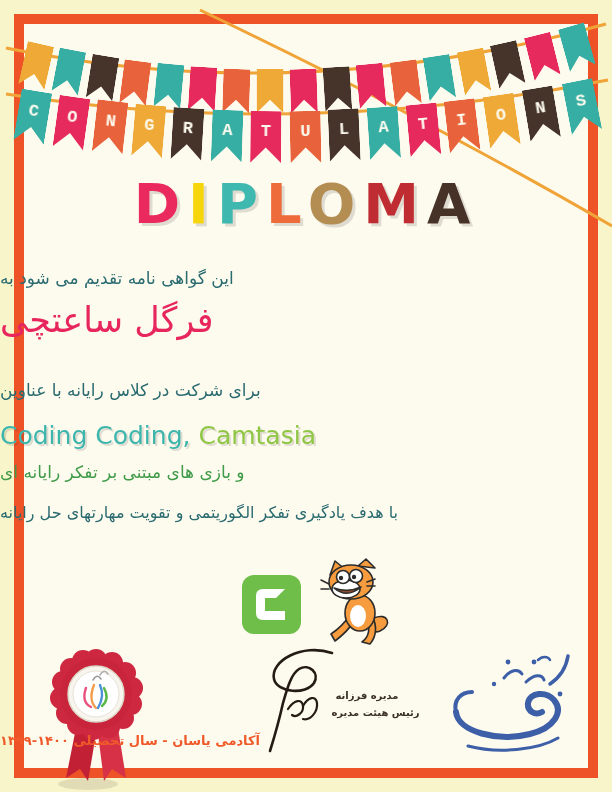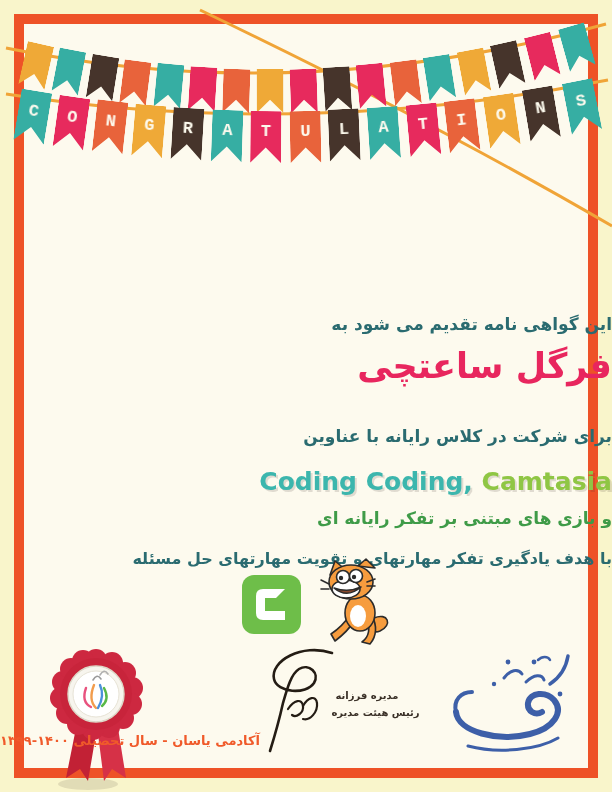--- a/index.html
+++ b/index.html
@@ -26,21 +26,21 @@
   .flag span{
     color:#FDFAEE;font-family:"Liberation Mono","DejaVu Sans Mono",monospace;
     font-weight:bold;font-size:17px;padding-top:11px;
   }
   .diploma{
     position:absolute;top:176px;left:0;width:100%;
     text-align:center;font-weight:bold;font-size:56px;letter-spacing:8px;
     line-height:1;
   }
   .diploma span{text-shadow:3px 3px 0 rgba(90,80,70,0.18);}
-  .line{position:absolute;left:0;width:100%;text-align:right;font-weight:bold;margin-top:46px;}
+  .line{position:absolute;left:0;width:100%;text-align:left;font-weight:normal;}
   .teal{color:var(--teal_text,#2A6B70);}
   .l1{top:268px;font-size:17px;}
   .name{top:300px;font-size:35px;color:var(--pink_text,#E8265E);}
   .l3{top:380px;font-size:17px;}
   .robot{top:421px;font-size:25px;text-shadow:2px 2px 0 rgba(60,50,40,0.15);}
   .robot .rc{color:var(--robot_teal,#3CB6AD);}
   .robot .cam{color:var(--camtasia_green,#8FC644);}
   .l5{top:462px;font-size:17px;color:var(--green_text,#3F9B48);}
   .l6{top:503px;font-size:16px;}
   .abs{position:absolute;}
@@ -126,30 +126,31 @@
         <span>O</span>
       </div>
       <div class="flag" style="left: 537.416px; top: 88.4427px; width: 31px; height: 52px; background: rgb(70, 52, 43); transform: translateX(-50%) rotate(-9.67578deg);">
         <span>N</span>
       </div>
       <div class="flag" style="left: 576.564px; top: 81.2776px; width: 31px; height: 52px; background: rgb(54, 174, 163); transform: translateX(-50%) rotate(-11.063deg);">
         <span>S</span>
       </div>
     </div>
 
+  <div class="diploma" id="diploma-title"><span style="color: rgb(234, 42, 95);">D</span><span style="color: rgb(246, 214, 11);">I</span><span style="color: rgb(63, 185, 175);">P</span><span style="color: rgb(238, 107, 59);">L</span><span style="color: rgb(179, 141, 81);">O</span><span style="color: rgb(191, 44, 49);">M</span><span style="color: rgb(70, 50, 39);">A</span></div>
 
   <div class="line teal l1" dir="rtl">این گواهی نامه تقدیم می شود به</div>
   <div class="line name" dir="rtl">فرگل ساعتچی</div>
   <div class="line teal l3" dir="rtl">برای شرکت در کلاس رایانه با عناوین</div>
   <div class="line robot">
     <span class="rc">Coding Coding,</span>
     <span class="cam">Camtasia</span>
   </div>
   <div class="line l5" dir="rtl">و بازی های مبتنی بر تفکر رایانه ای</div>
-  <div class="line teal l6" dir="rtl">با هدف یادگیری تفکر مهارتهای و تقویت مهارتهای حل مسئله</div>
+  <div class="line teal l6" dir="rtl">با هدف یادگیری تفکر الگوریتمی و تقویت مهارتهای حل رایانه</div>
 
   <svg class="abs" style="left:242px;top:575px" width="59" height="59" viewBox="0 0 59 59">
     <rect x="0" y="0" width="59" height="59" rx="12" fill="#6EBE49"></rect>
     <path d="M43,14 H21 Q14,14 14,21 V38 Q14,45 21,45 H43 V36 H23 V23 H43 Z" fill="#FFFFFF"></path>
     <polygon points="43,14 43,23 34,23" fill="#6EBE49"></polygon>
   </svg>
 
   <svg class="abs" style="left:320px;top:558px" width="74" height="90" viewBox="0 0 74 90">
     <g stroke="#2B2B2B" stroke-width="1.6" stroke-linejoin="round" stroke-linecap="round">
       <path d="M54,60 C68,54 73,67 60,73 C53,76 48,70 53,65 Z" fill="#F69C3E"></path>

